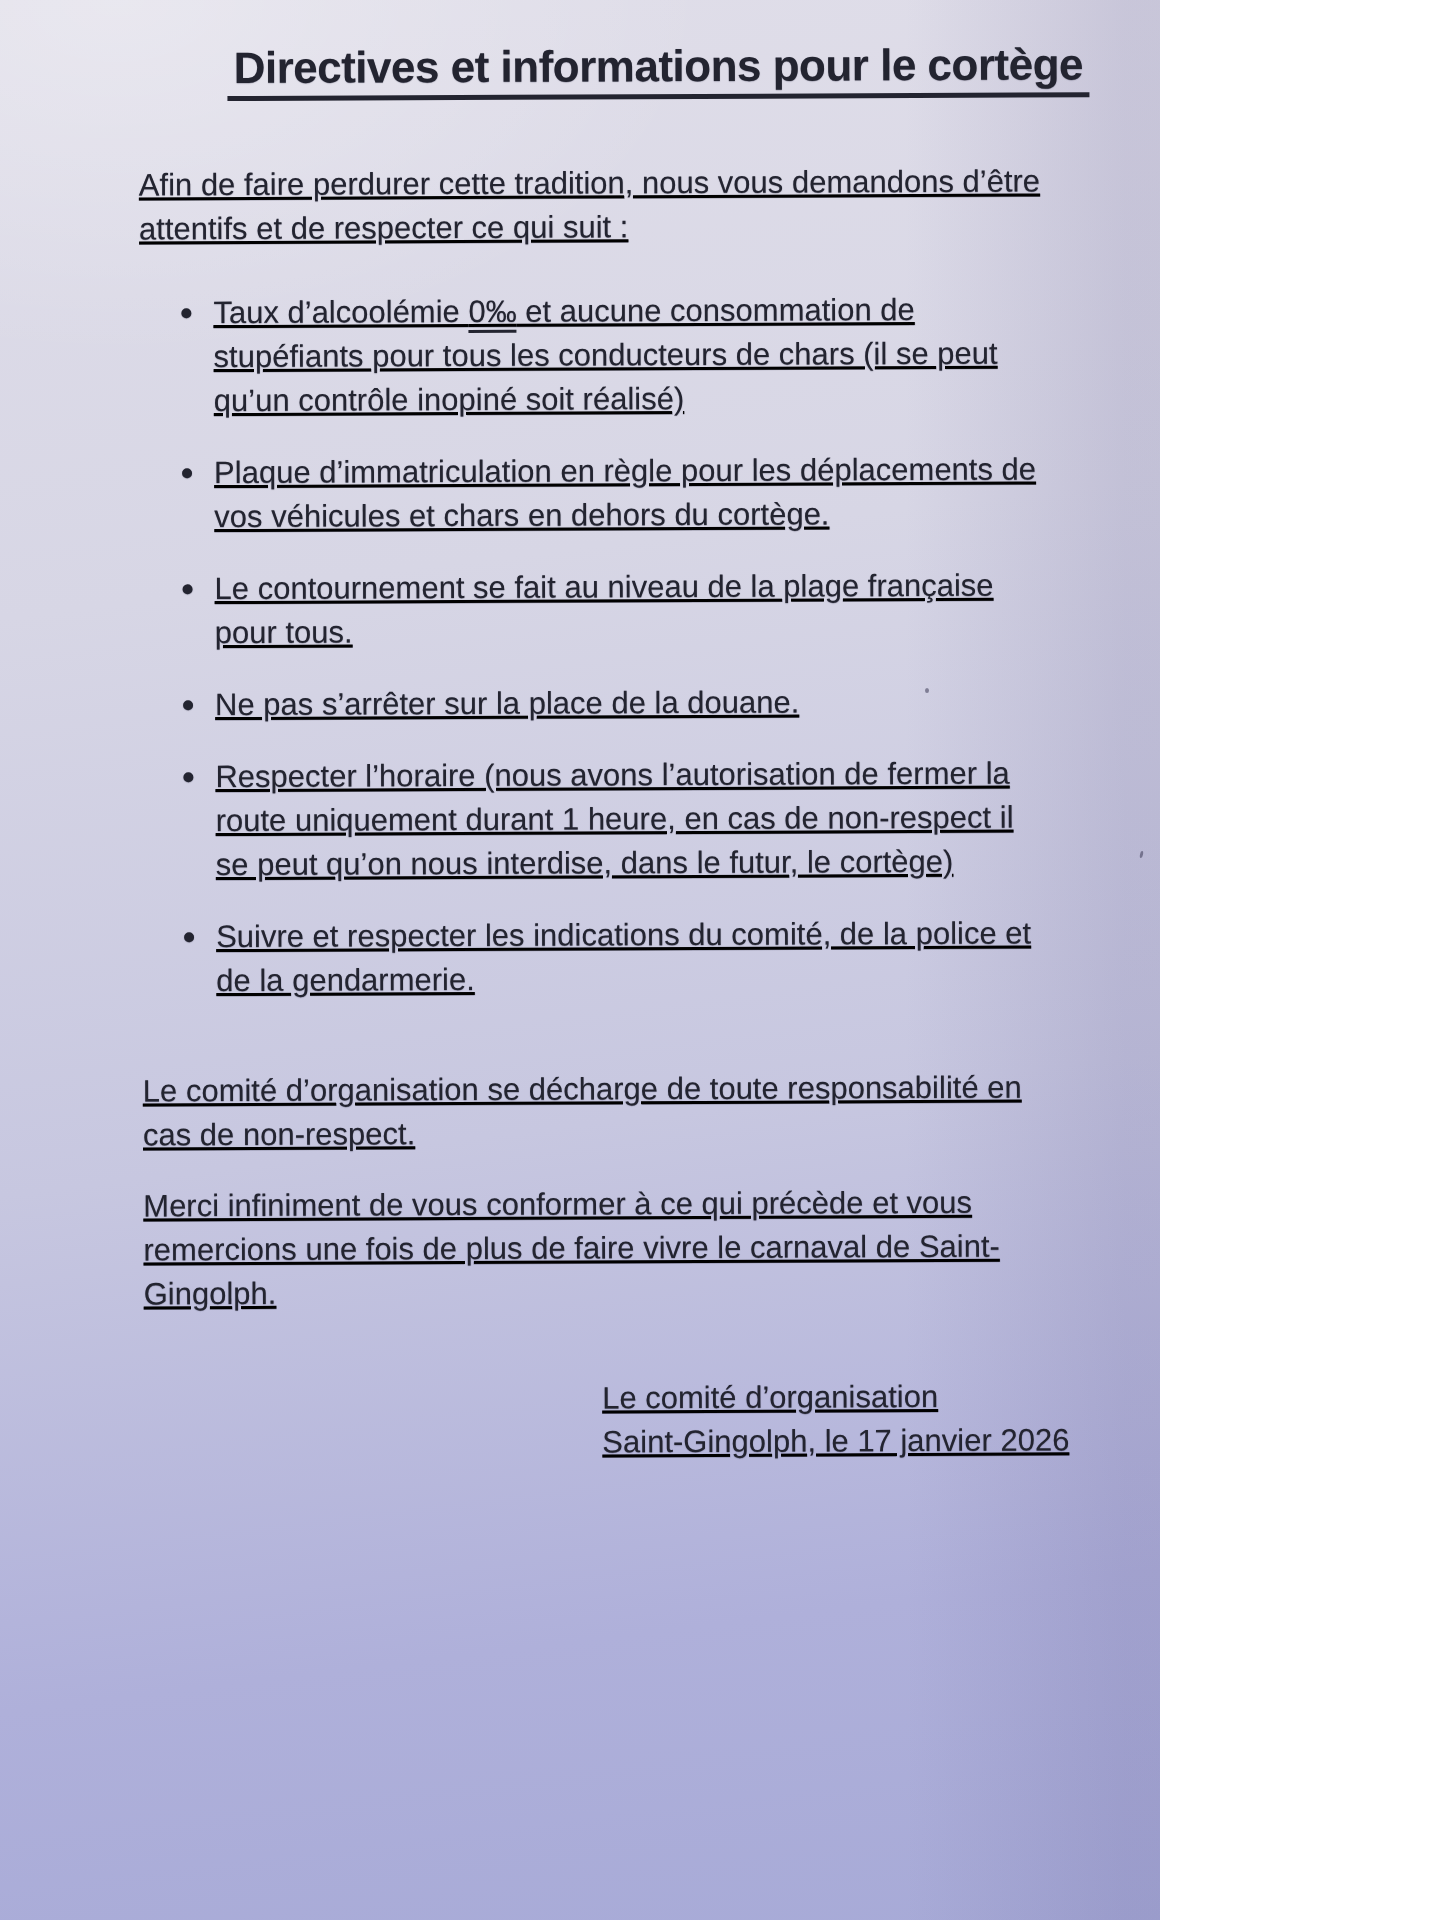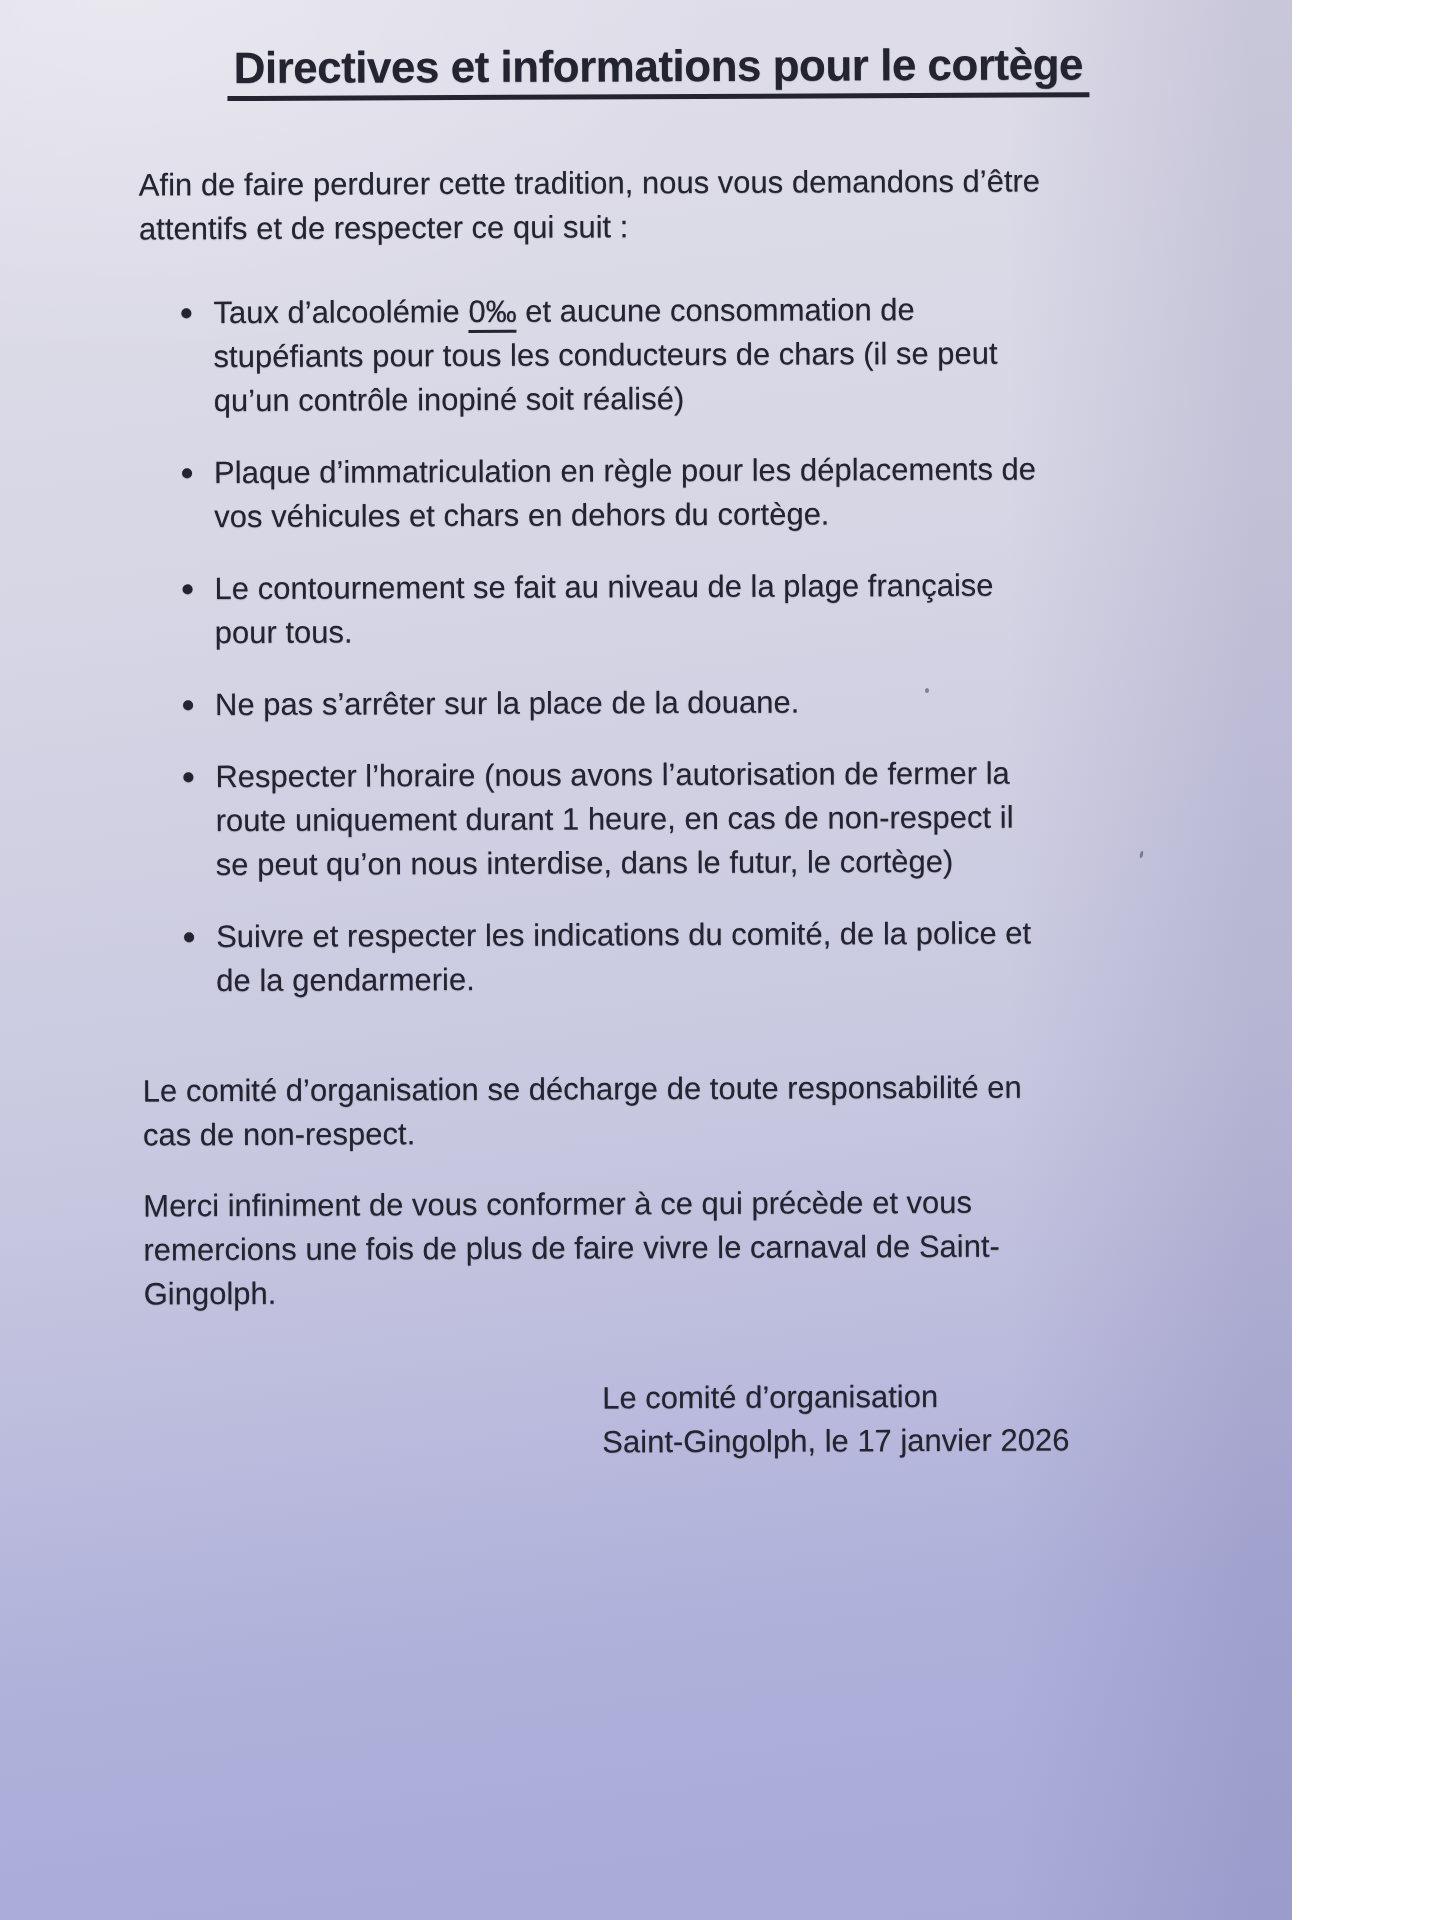--- a/index.html
+++ b/index.html
@@ -4,26 +4,27 @@
 <style>
   html, body { margin: 0; padding: 0; }
   body {
     width: 1440px;
     height: 1920px;
     overflow: hidden;
     font-family: "Liberation Sans", sans-serif;
   }
   .page {
     position: relative;
-    width: 1292px;
+    width: 1160px;
     height: 1920px;
     background:
       radial-gradient(1000px 600px at 10% 0%, rgba(255,255,255,0.30), rgba(255,255,255,0) 60%),
       linear-gradient(to right, rgba(0,0,0,0) 78%, rgba(88,82,140,0.16) 97%),
       linear-gradient(173deg, var(--paper_top, #e0dee9) 0%, #d7d6e5 30%, #c7c7e0 58%, #afb0da 83%, var(--paper_bottom, #a7aad7) 100%);
+    text-decoration: underline;
   }
   .content {
     position: relative;
     padding: 44px 0 0 138px;
     width: 1040px;
     transform: rotate(-0.25deg);
     transform-origin: top left;
     color: var(--ink, #232430);
     text-shadow: 0 0.5px 1px rgba(40, 40, 62, 0.45);
   }

